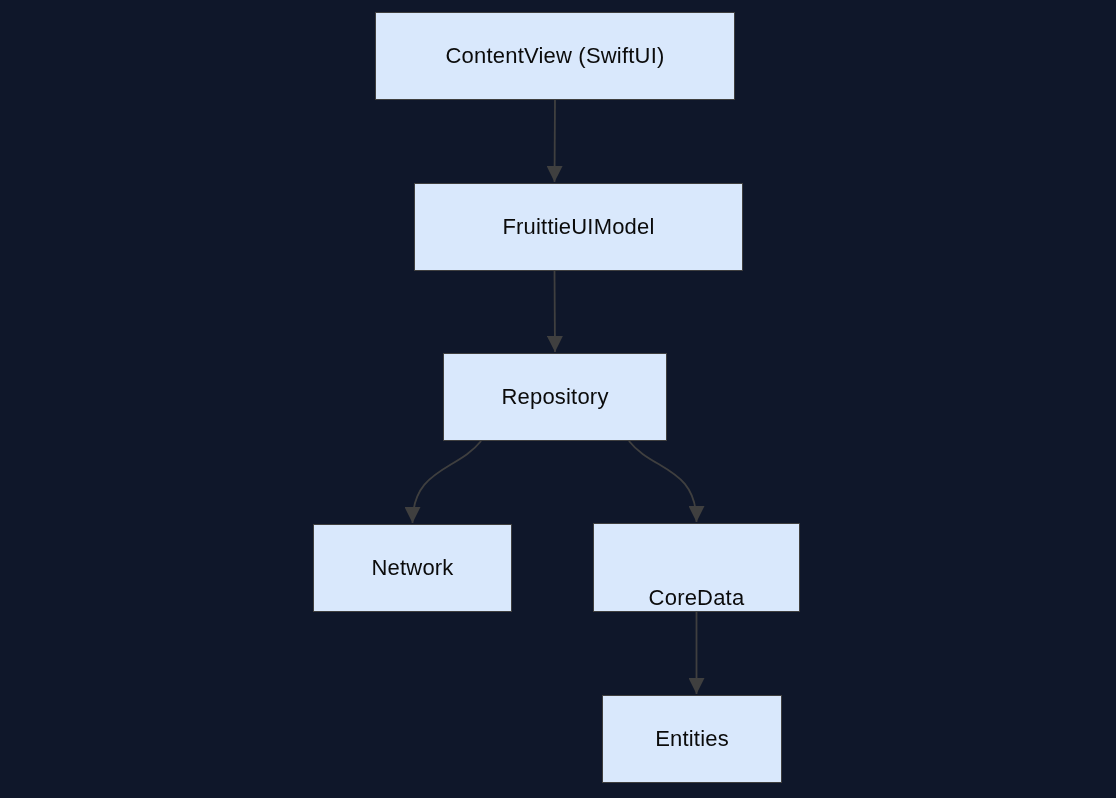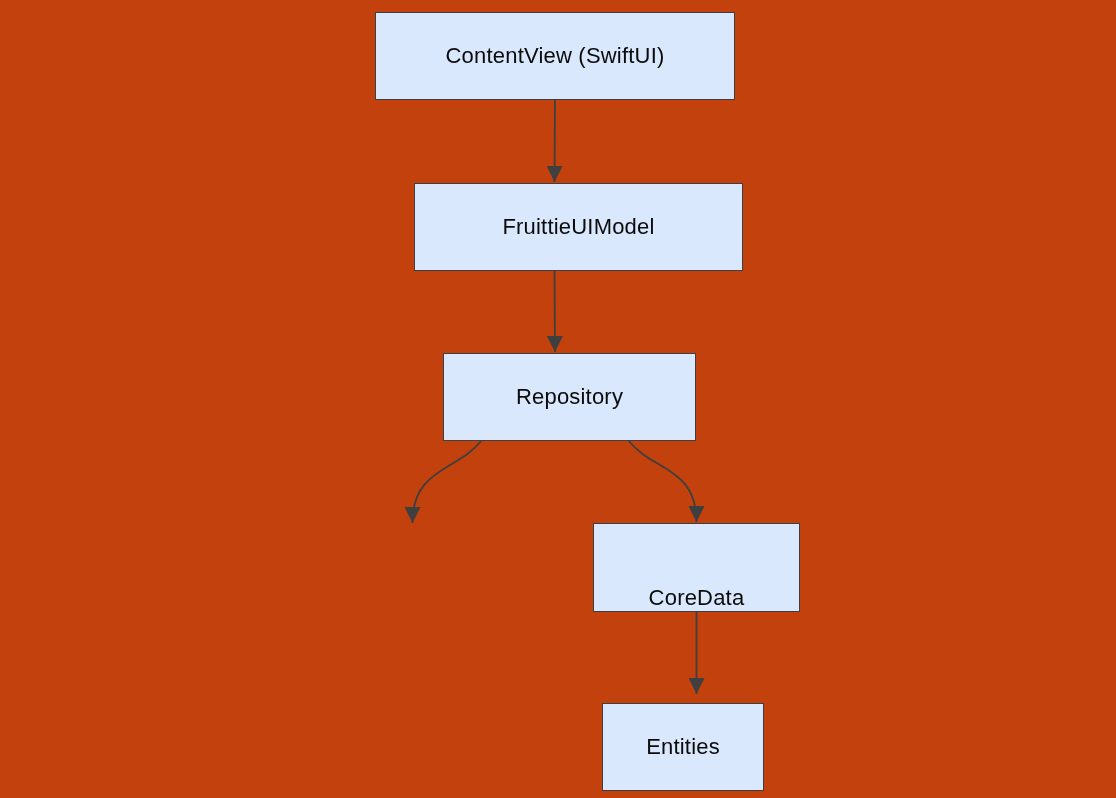--- a/index.html
+++ b/index.html
@@ -33,21 +33,21 @@
     align-items: center;
     justify-content: center;
     font-size: 22px;
     letter-spacing: 0.2px;
     white-space: nowrap;
   }
 </style>
 </head>
 <body>
 
-<div class="stage" id="stage" style="background: #c2410c;">
+<div class="stage" id="stage" style="background: #0f172a;">
   <svg class="edges" xmlns="http://www.w3.org/2000/svg">
     <defs>
       <marker id="arrowhead" viewBox="0 0 10 10" refX="10" refY="5" markerUnits="userSpaceOnUse" markerWidth="16" markerHeight="16" orient="auto-start-reverse">
         <path id="arrowhead-path" d="M 0 0 L 10 5 L 0 10 z" fill="#3f3f3f"></path>
       </marker>
     </defs>
     <g id="edge-layer">
         <path d="M 555 100 L 554.5 182" fill="none" stroke="#3f3f3f" stroke-width="1.8" marker-end="url(#arrowhead)"></path>
         <path d="M 554.5 271 L 555 352" fill="none" stroke="#3f3f3f" stroke-width="1.8" marker-end="url(#arrowhead)"></path>
         <path d="M 481.08 441 C 457.077 471, 412.5 468, 412.5 523" fill="none" stroke="#3f3f3f" stroke-width="1.8" marker-end="url(#arrowhead)"></path>
@@ -55,22 +55,25 @@
         <path d="M 696.5 612 L 696.5 694" fill="none" stroke="#3f3f3f" stroke-width="1.8" marker-end="url(#arrowhead)"></path>
       </g>
   </svg>
 
 <div class="node" style="left: 375px; top: 12px; width: 360px; height: 88px; background: rgb(217, 232, 252); border: 1.5px solid rgb(63, 63, 63); color: rgb(11, 11, 11);">
       <span>ContentView (SwiftUI)</span>
     </div>
     <div class="node" style="left: 414px; top: 183px; width: 329px; height: 88px; background: rgb(217, 232, 252); border: 1.5px solid rgb(63, 63, 63); color: rgb(11, 11, 11);">
       <span>FruittieUIModel</span>
     </div>
-    <div class="node" style="left: 443px; top: 353px; width: 253px; height: 88px; background: rgb(217, 232, 252); border: 1.5px solid rgb(63, 63, 63); color: rgb(11, 11, 11);">
+    <div class="node" style="left: 443px; top: 353px; width: 224px; height: 88px; background: rgb(217, 232, 252); border: 1.5px solid rgb(63, 63, 63); color: rgb(11, 11, 11);">
       <span>Repository</span>
+    </div>
+    <div class="node" style="left: 313px; top: 524px; width: 199px; height: 88px; background: rgb(217, 232, 252); border: 1.5px solid rgb(63, 63, 63); color: rgb(11, 11, 11);">
+      <span>Network</span>
     </div>
     <div class="node" style="left: 593px; top: 523px; width: 207px; height: 89px; background: rgb(217, 232, 252); border: 1.5px solid rgb(63, 63, 63); color: rgb(11, 11, 11); align-items: flex-end;">
       <span>CoreData</span>
     </div>
-    <div class="node" style="left: 602px; top: 695px; width: 162px; height: 88px; background: rgb(217, 232, 252); border: 1.5px solid rgb(63, 63, 63); color: rgb(11, 11, 11); margin-top: 8px;">
+    <div class="node" style="left: 602px; top: 695px; width: 180px; height: 88px; background: rgb(217, 232, 252); border: 1.5px solid rgb(63, 63, 63); color: rgb(11, 11, 11);">
       <span>Entities</span>
     </div>
   </div>
 
 </body></html>

